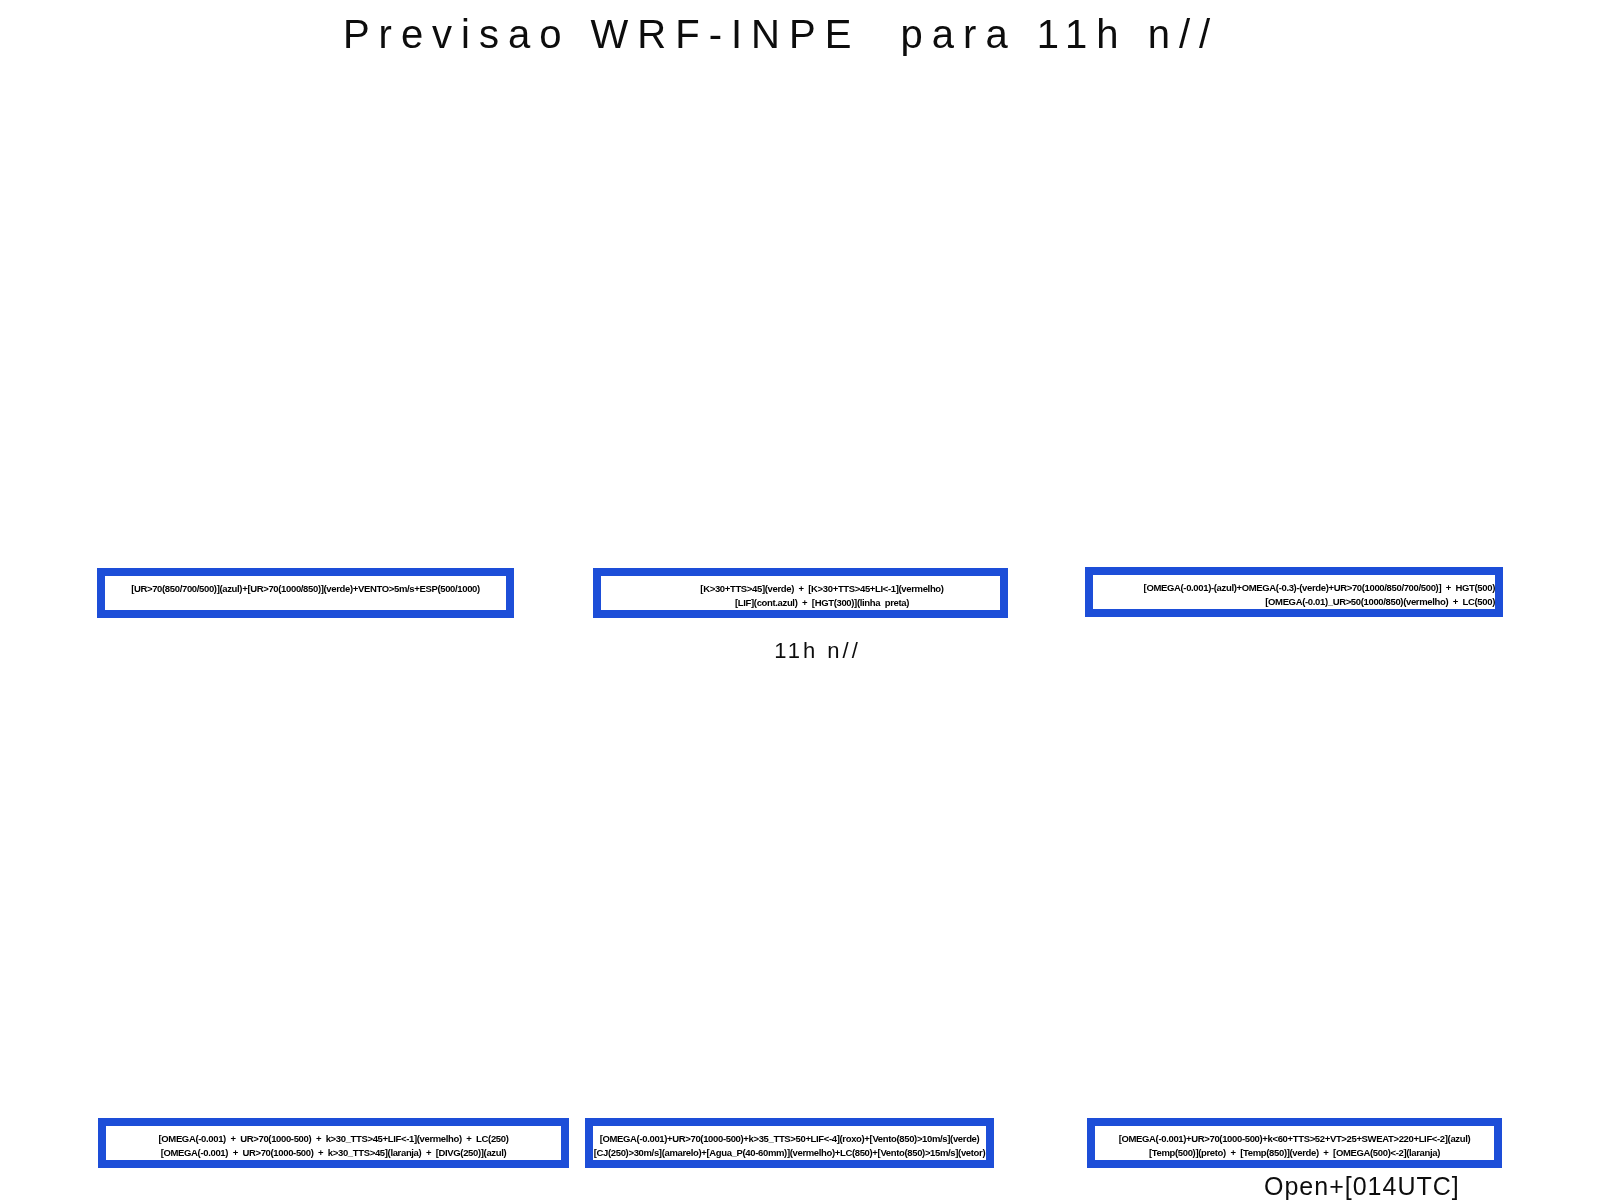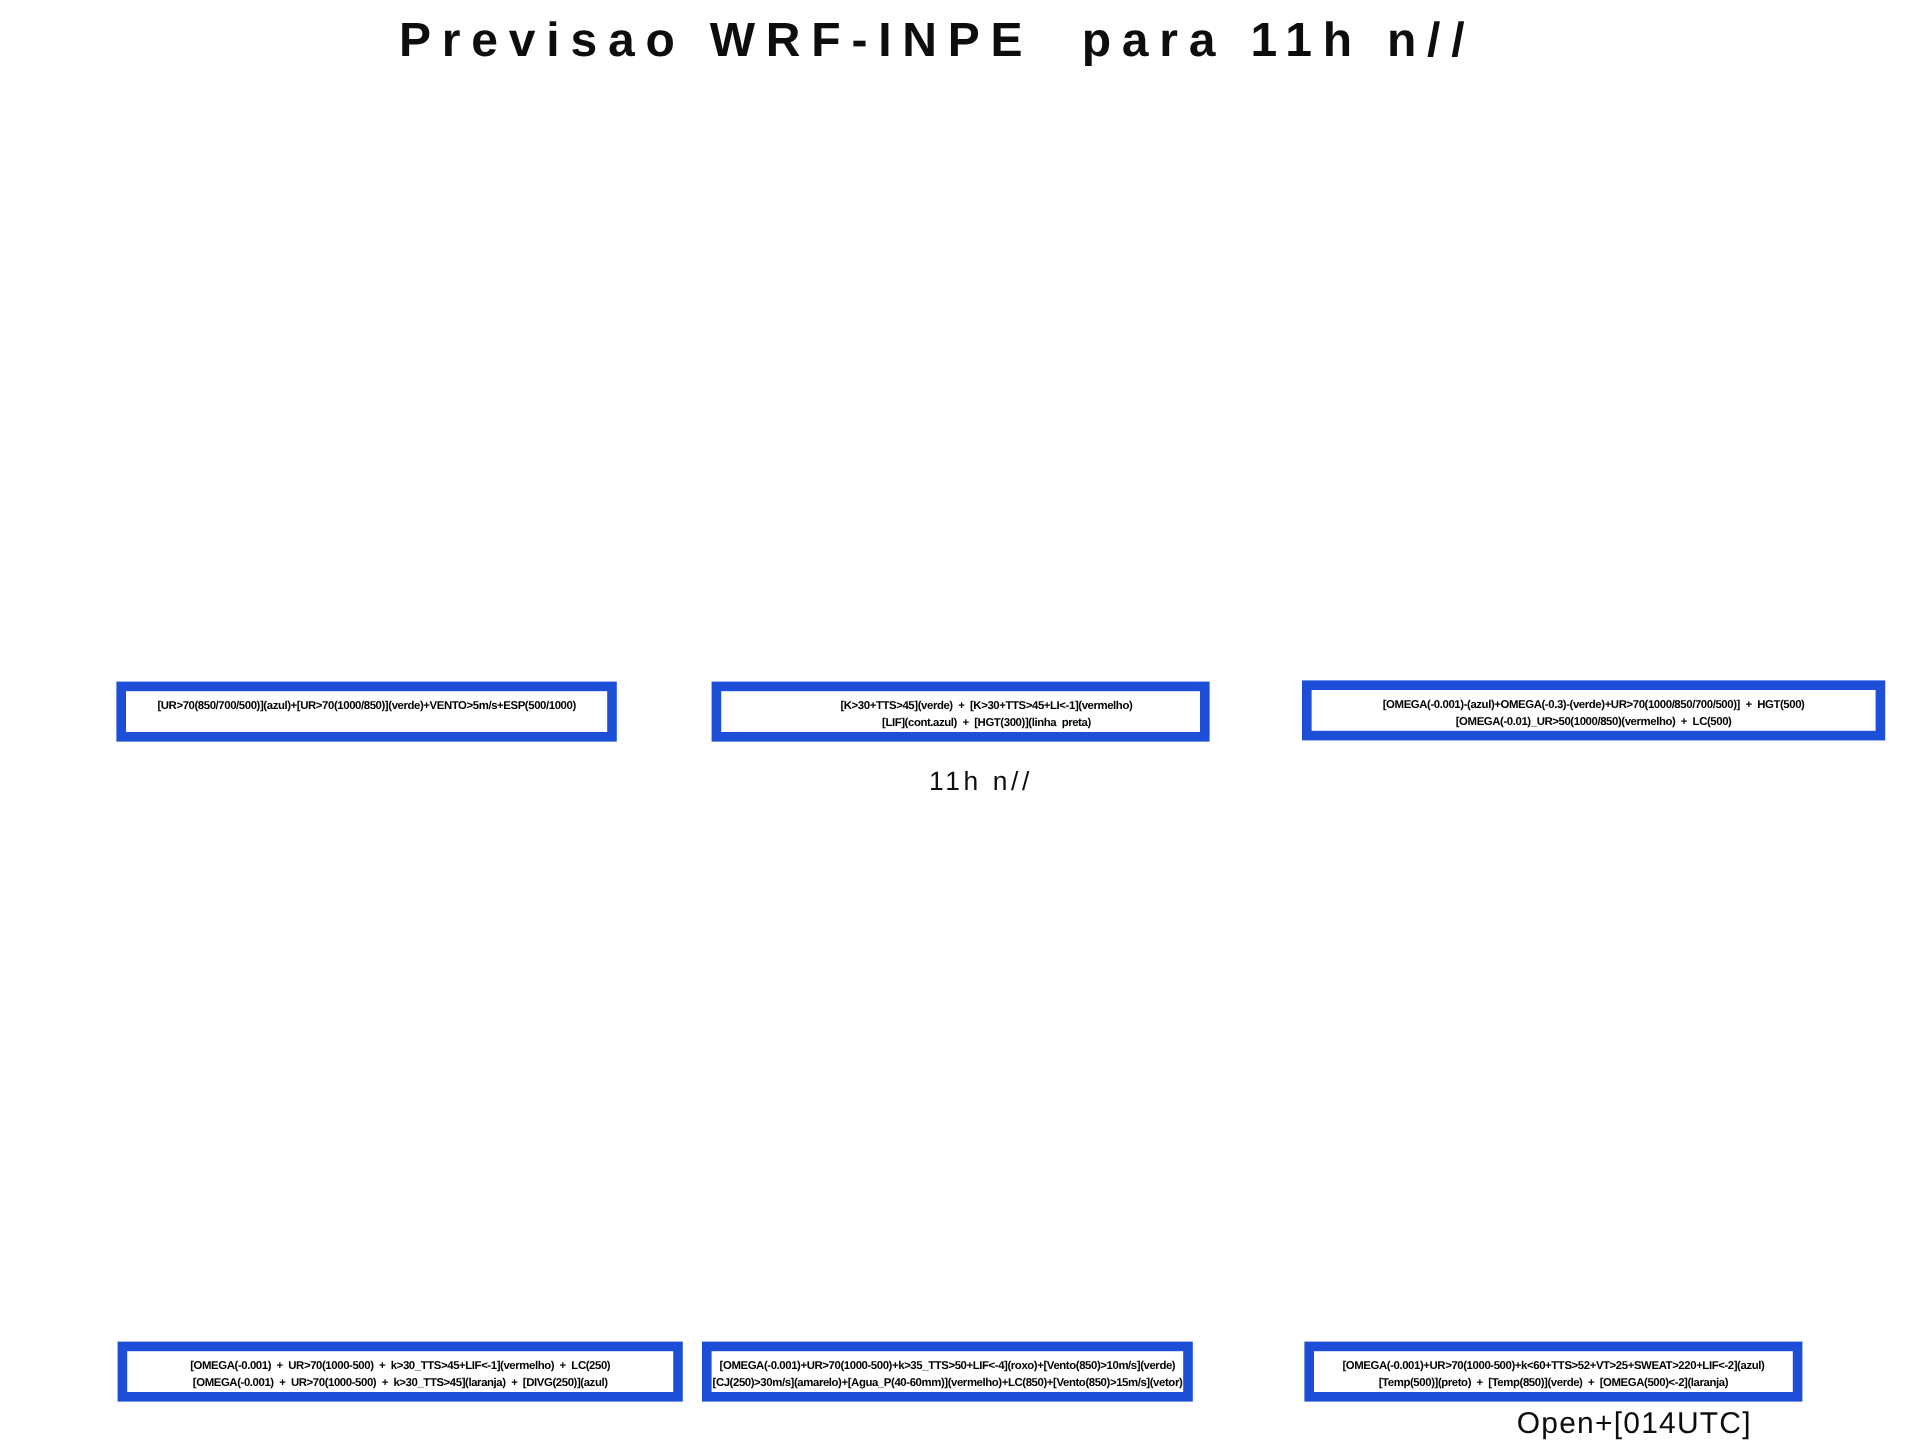--- a/index.html
+++ b/index.html
@@ -4,21 +4,21 @@
 <style>
   * { margin: 0; padding: 0; box-sizing: border-box; }
   html, body { width: 1600px; height: 1200px; background: #ffffff; overflow: hidden; }
   body { position: relative; font-family: "Liberation Sans", sans-serif; color: #000; }
 
   .plot-title {
     position: absolute;
     left: 0; top: 12px; width: 1562px;
     text-align: center;
     font-family: "Liberation Sans", sans-serif;
-    font-weight: 700;
+    font-weight: 400;
     font-size: 40px;
     letter-spacing: 9px;
     white-space: pre;
     color: #0d0d0d;
   }
 
   .center-label {
     position: absolute;
     left: 0; top: 638px; width: 1592px;
     text-align: center;
@@ -57,21 +57,21 @@
     font-size: 9.5px;
     letter-spacing: -0.35px;
     line-height: 13.5px;
     white-space: pre;
     text-align: center;
     color: #000;
   }
 
   #box-top-left     { left: 97px;  top: 568px;  width: 417px; height: 50px; }
   #box-top-center   { left: 593px; top: 568px;  width: 415px; height: 50px; padding-left: 43px; }
-  #box-top-right    { left: 1085px;top: 567px;  width: 486px; height: 50px; }
+  #box-top-right    { left: 1085px;top: 567px;  width: 418px; height: 50px; align-items: flex-end; }
   #box-bottom-left  { left: 98px;  top: 1118px; width: 471px; height: 50px; }
   #box-bottom-center{ left: 585px; top: 1118px; width: 409px; height: 50px; }
   #box-bottom-right { left: 1087px;top: 1118px; width: 415px; height: 50px; }
 </style>
 </head>
 <body>
 
 <div class="plot-title">Previsao WRF-INPE  para 11h n//</div>
 
 <div id="box-top-left" class="legend-box">

